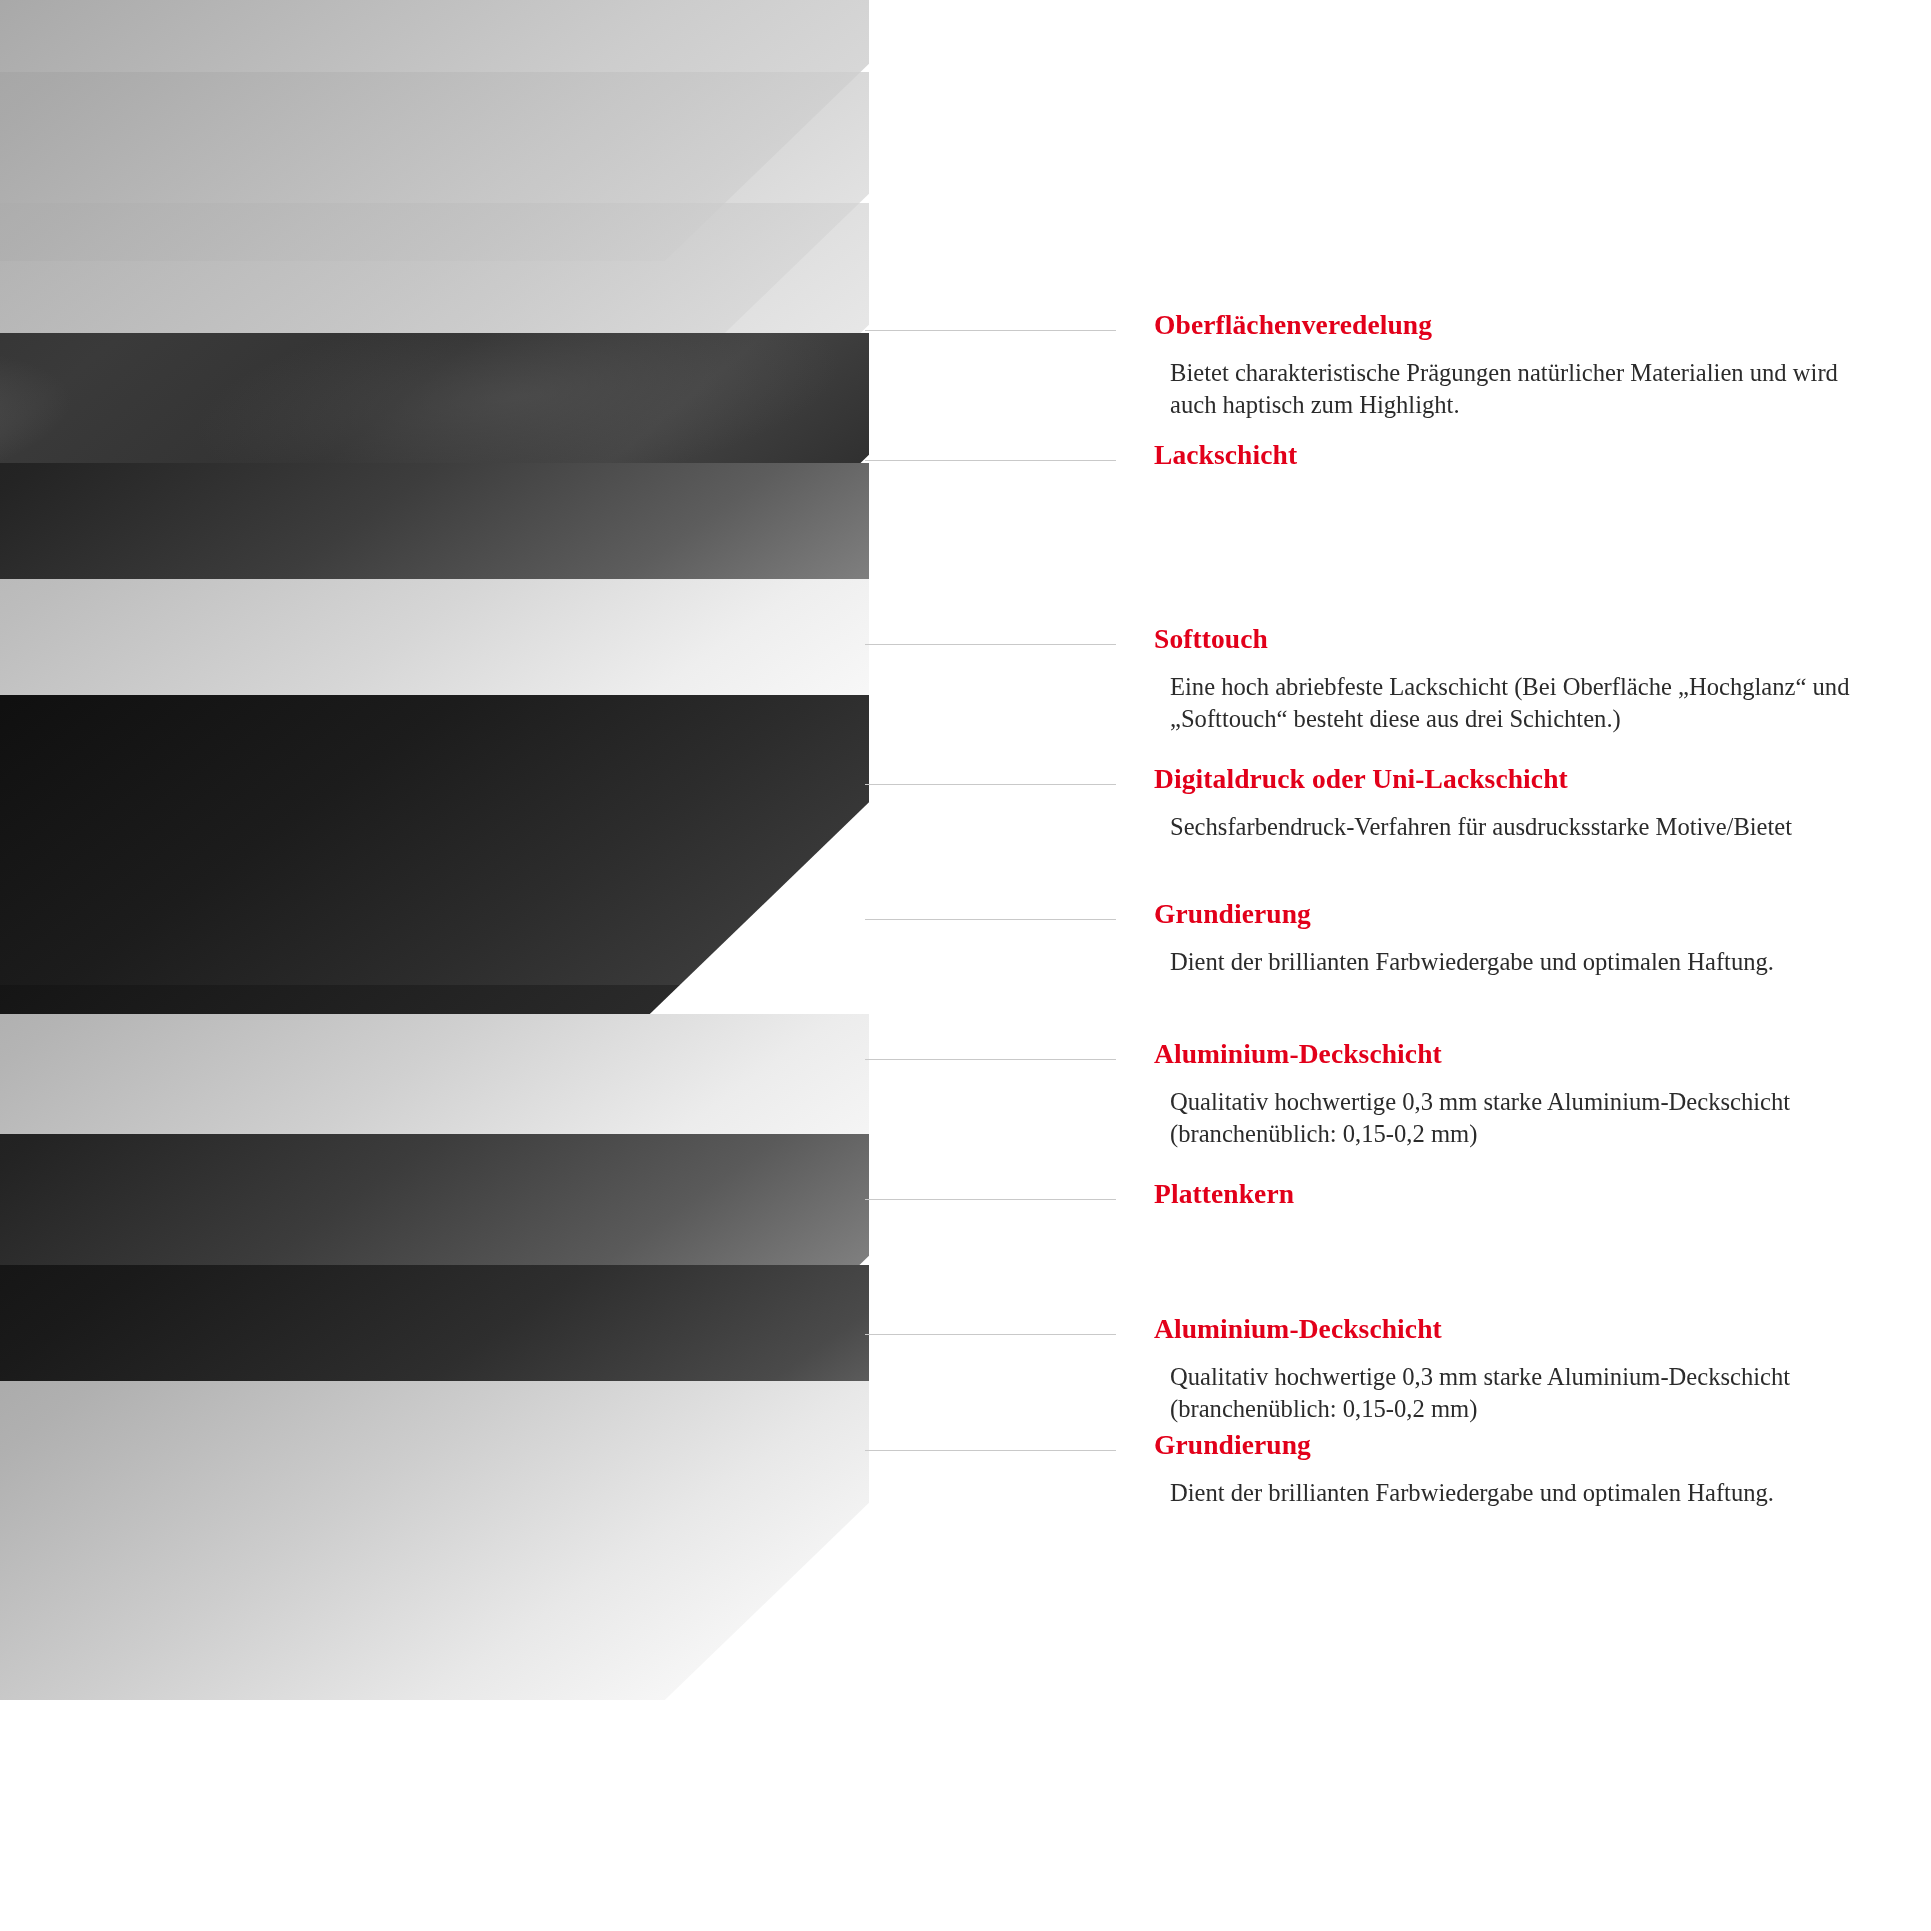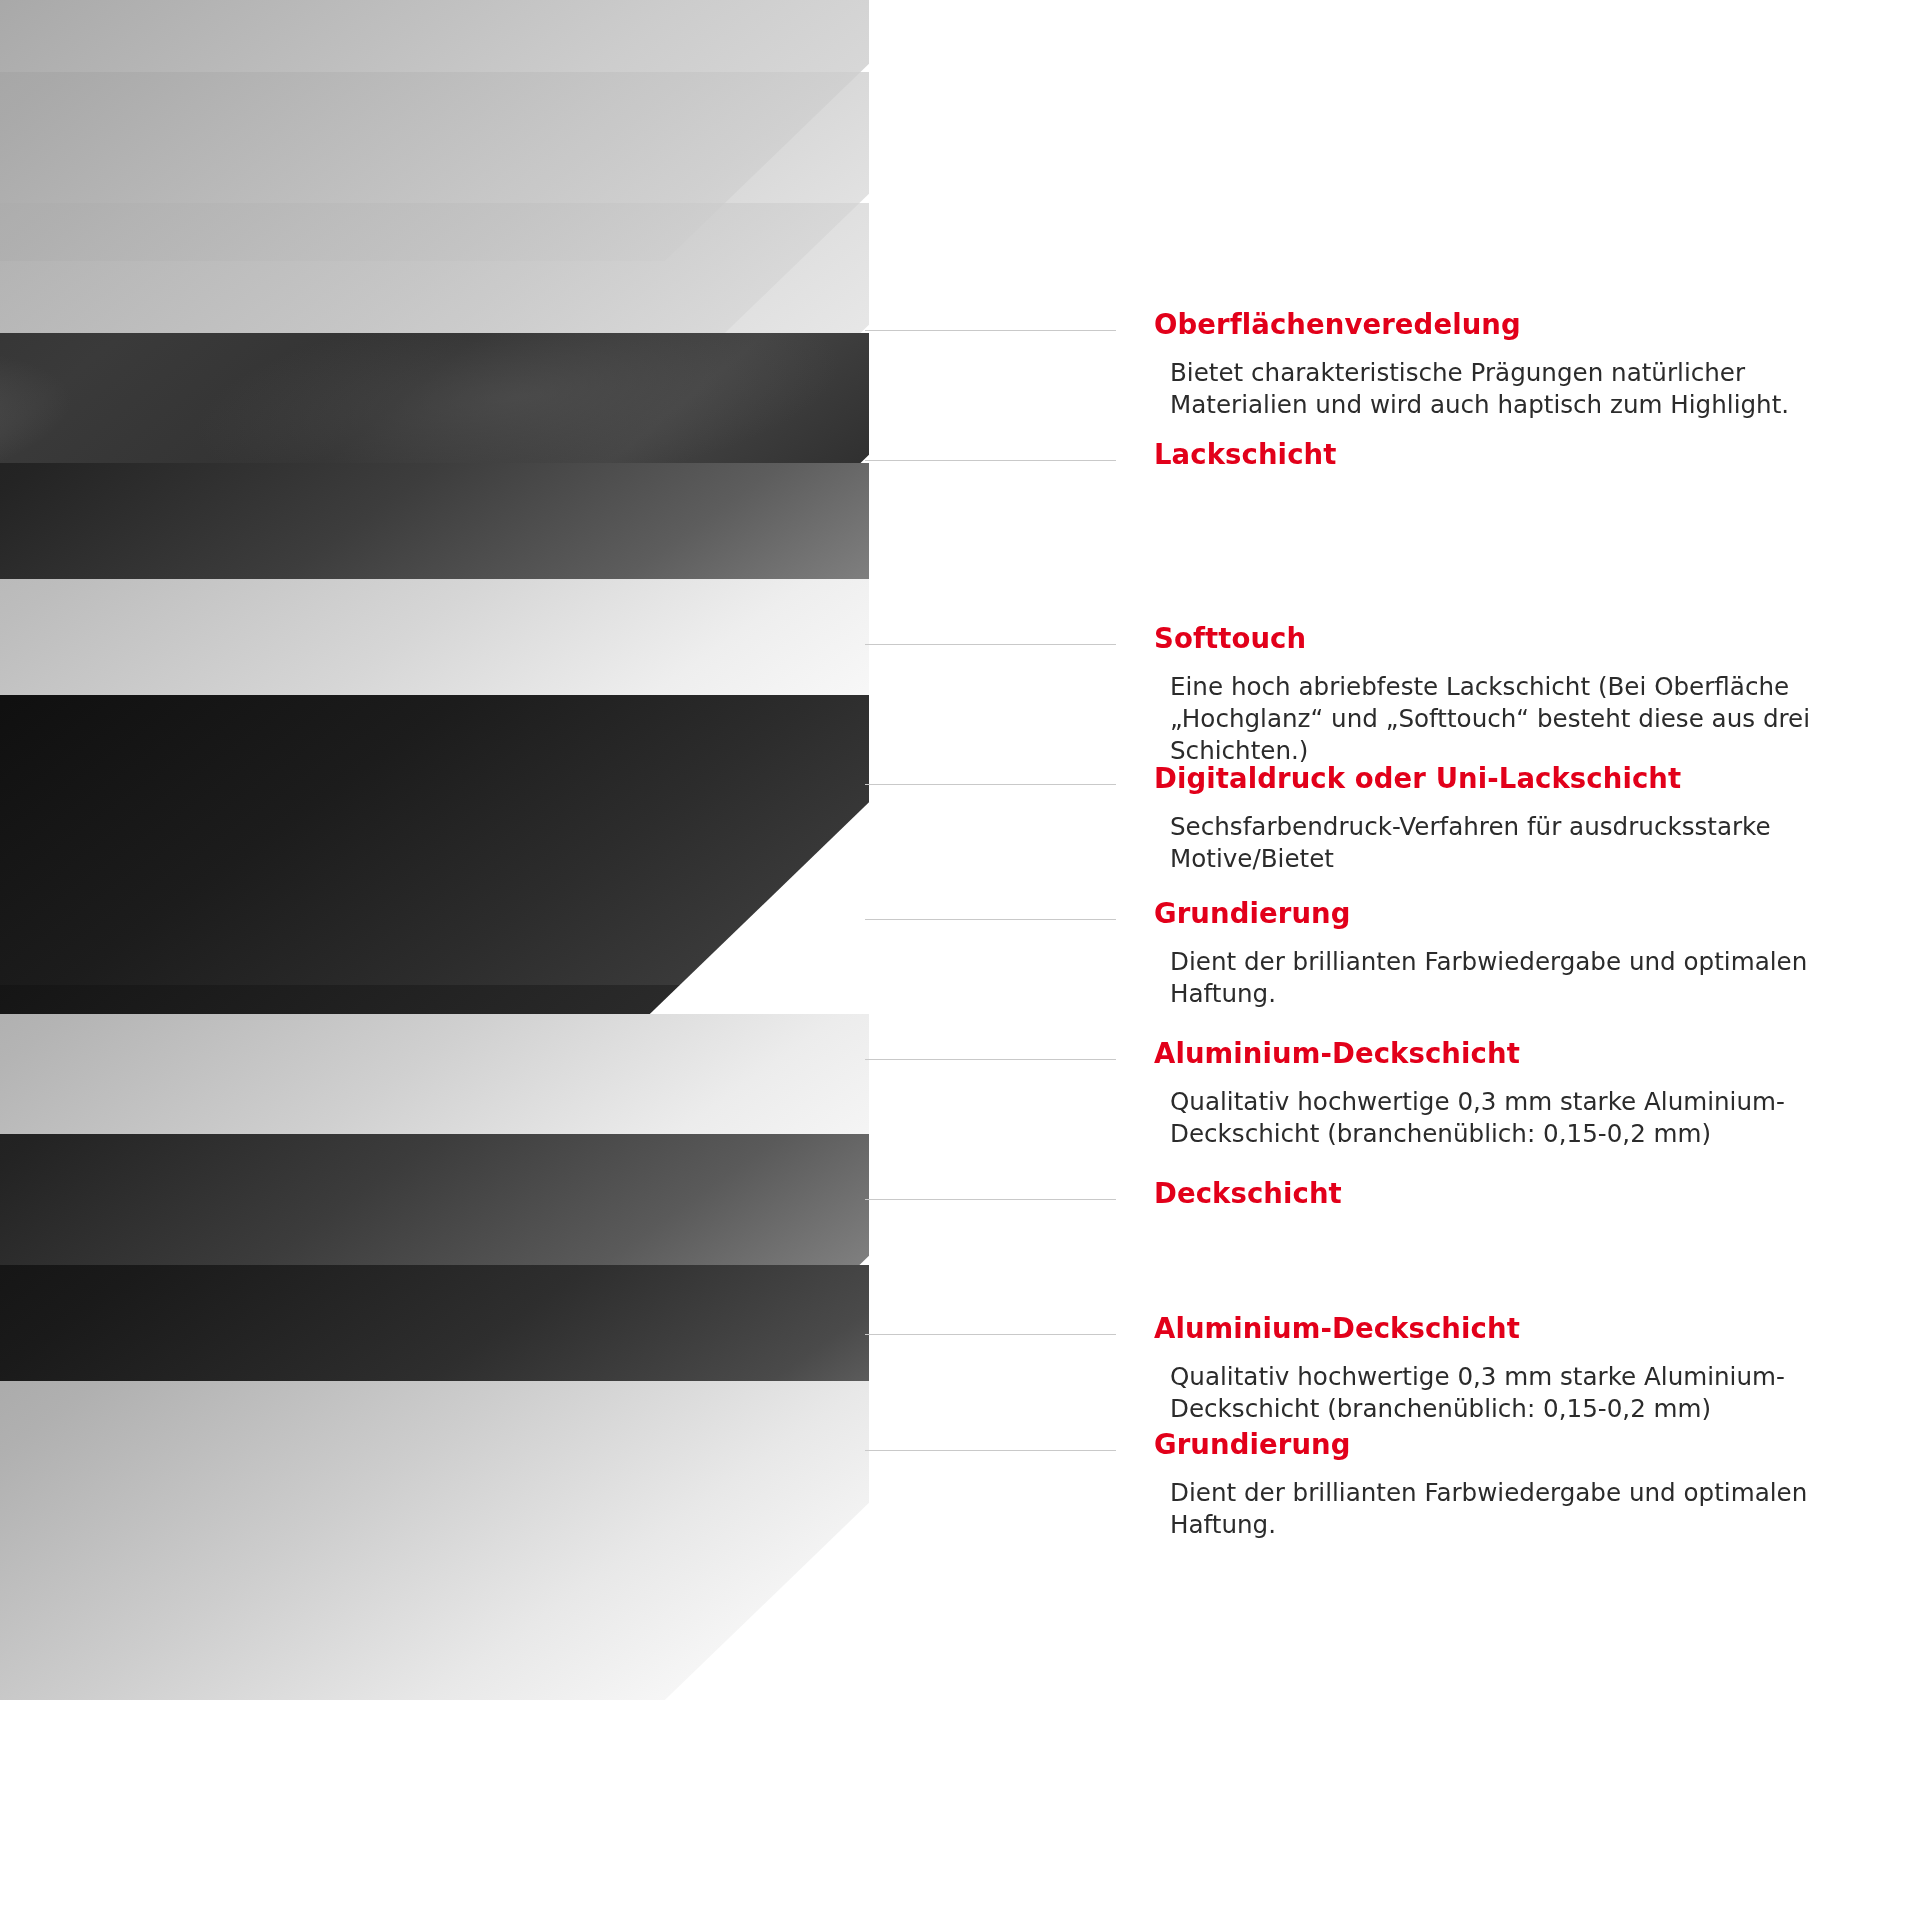--- a/index.html
+++ b/index.html
@@ -45,20 +45,21 @@
     height: 17.4px;
   }
 
   
   #callouts {
     position: absolute;
     left: 850px;
     top: 0;
     width: 1081px;
     height: 1931px;
+    font-family: Liberation Serif, serif;
   }
   .callout {
     position: absolute;
     left: 0;
     width: 1043px;
   }
   .leader {
     position: absolute;
     left: 14.5px;
     width: 251px;
@@ -191,21 +192,21 @@
       <div class="leader" style="top:21px;"></div>
       <div class="callout-body">
         <div class="c-title">Aluminium-Deckschicht</div>
         <div class="c-text">Qualitativ hochwertige 0,3 mm starke Aluminium-Deckschicht (branchenüblich: 0,15-0,2 mm)</div>
       </div>
     </div>
 
     <div class="callout" style="top:1178px;">
       <div class="leader" style="top:21px;"></div>
       <div class="callout-body">
-        <div class="c-title">Deckschicht</div>
+        <div class="c-title">Plattenkern</div>
       </div>
     </div>
 
     <div class="callout" style="top:1313px;">
       <div class="leader" style="top:21px;"></div>
       <div class="callout-body">
         <div class="c-title">Aluminium-Deckschicht</div>
         <div class="c-text">Qualitativ hochwertige 0,3 mm starke Aluminium-Deckschicht (branchenüblich: 0,15-0,2 mm)</div>
       </div>
     </div>

